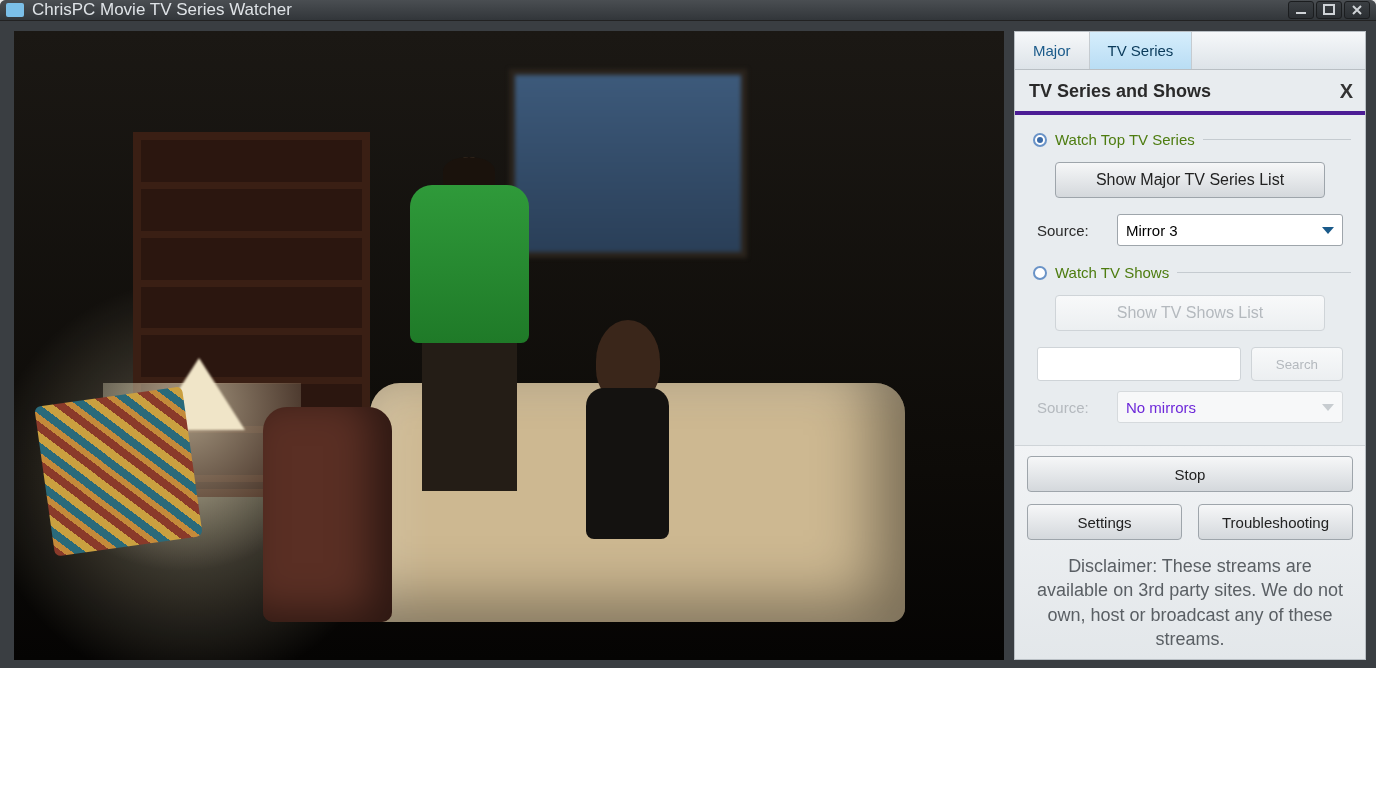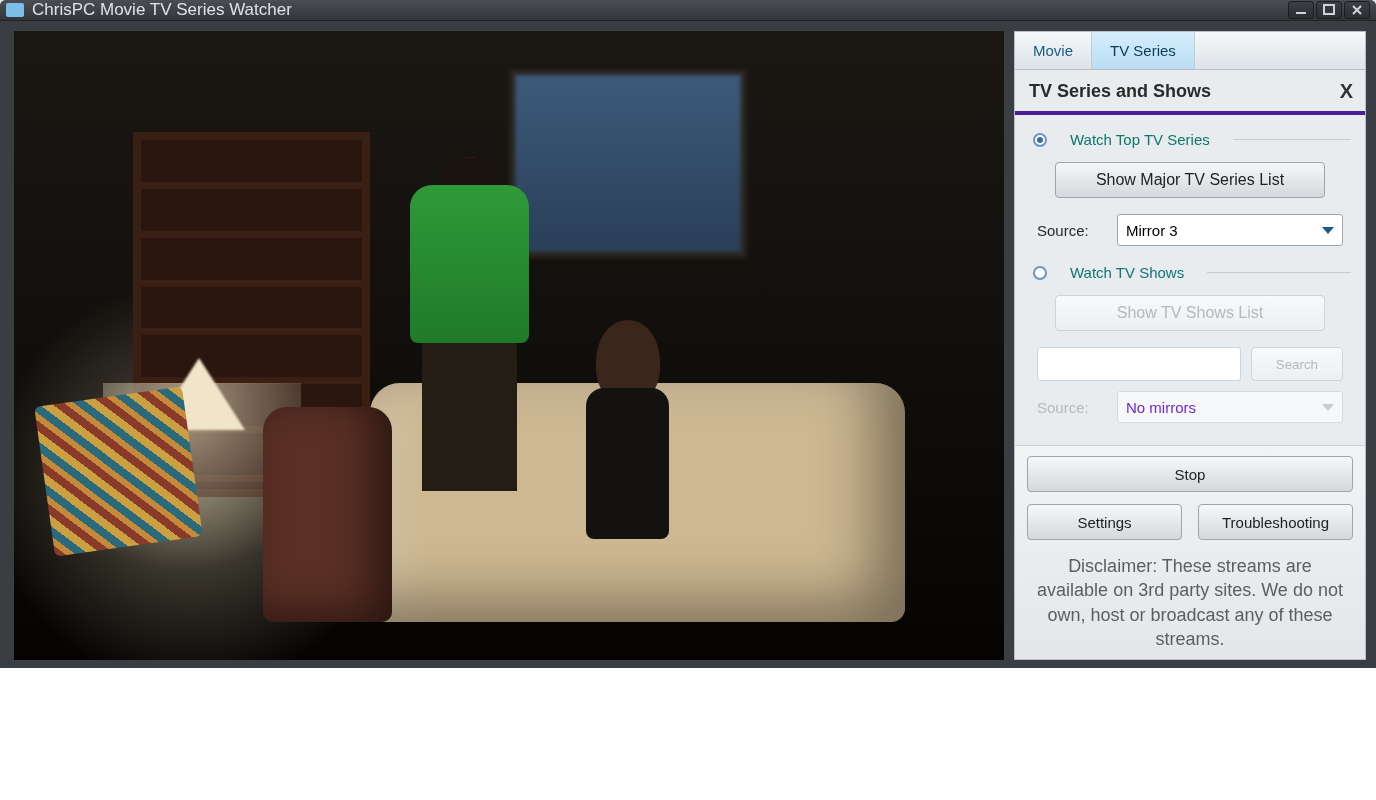--- a/index.html
+++ b/index.html
@@ -193,22 +193,22 @@
     flex: 1;
     padding: 8px 14px 4px 14px;
     overflow: hidden;
   }
 
   .group {
     margin-bottom: 18px;
   }
   .group-title {
     display: flex; align-items: center;
-    gap: 23px;
-    color: #0f766e;
+    gap: 8px;
+    color: #4d7c0f;
     margin: 8px 0 14px 4px;
   }
   .radio {
     width: 14px; height: 14px;
     border-radius: 50%;
     border: 2px solid #6a93c7;
     display: inline-flex; align-items: center; justify-content: center;
     background: #fff;
   }
   .radio.checked::after {
@@ -356,21 +356,21 @@
         <div class="person2">
             <div class="hair"></div>
             <div class="body"></div>
           </div>
       </div>
     </div>
 
     <div class="side-pane">
 
       <div class="tabs">
-        <div class="tab">Movie</div>
+        <div class="tab">Major</div>
         <div class="tab active">TV Series</div>
       </div>
 
       <div class="panel-header">
         <span>TV Series and Shows</span>
         <span class="close-x">X</span>
       </div>
 
       <div class="panel-body">
 

